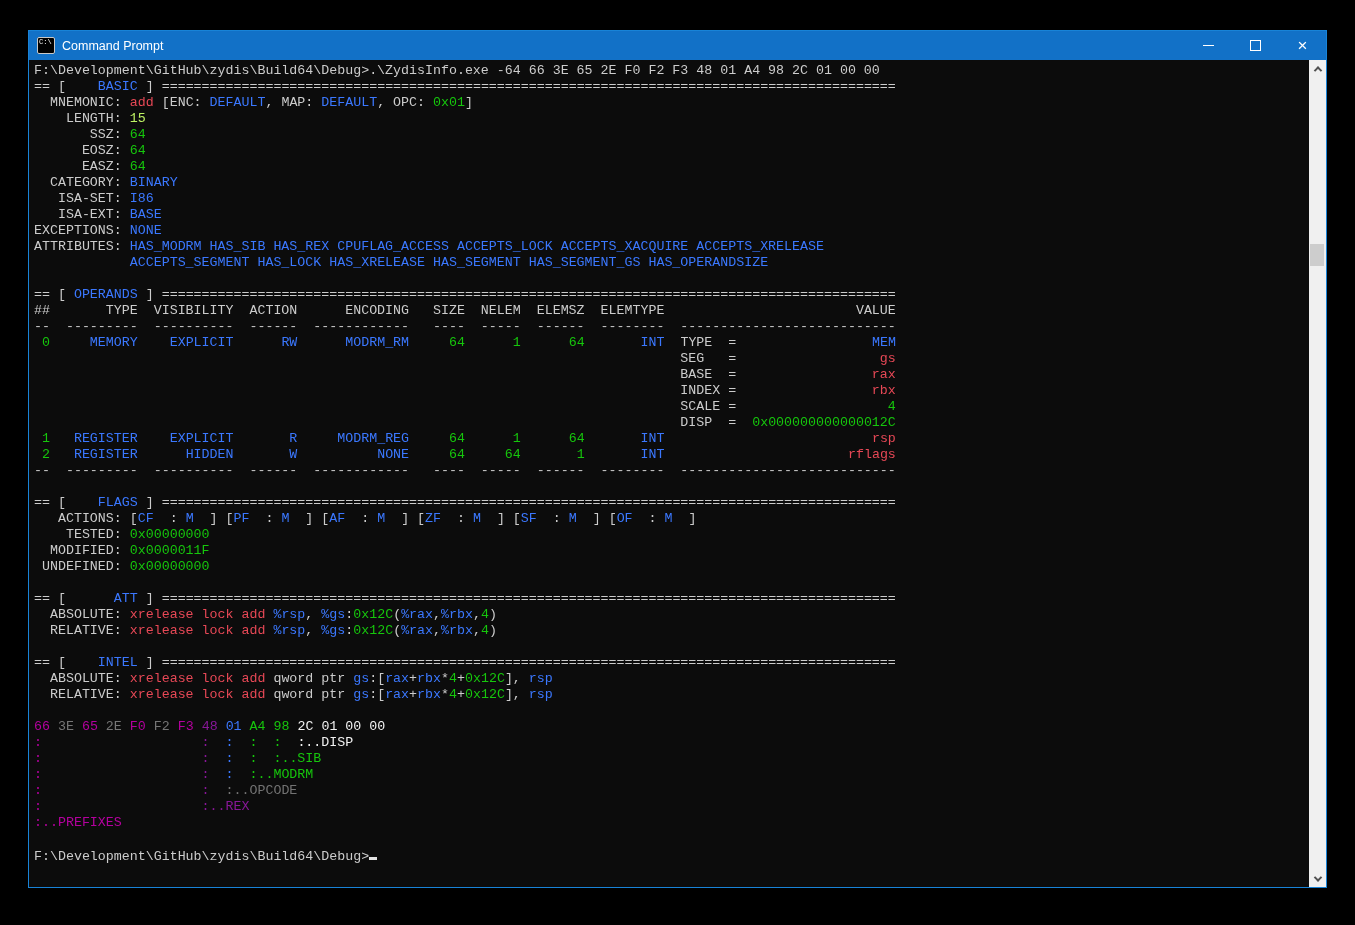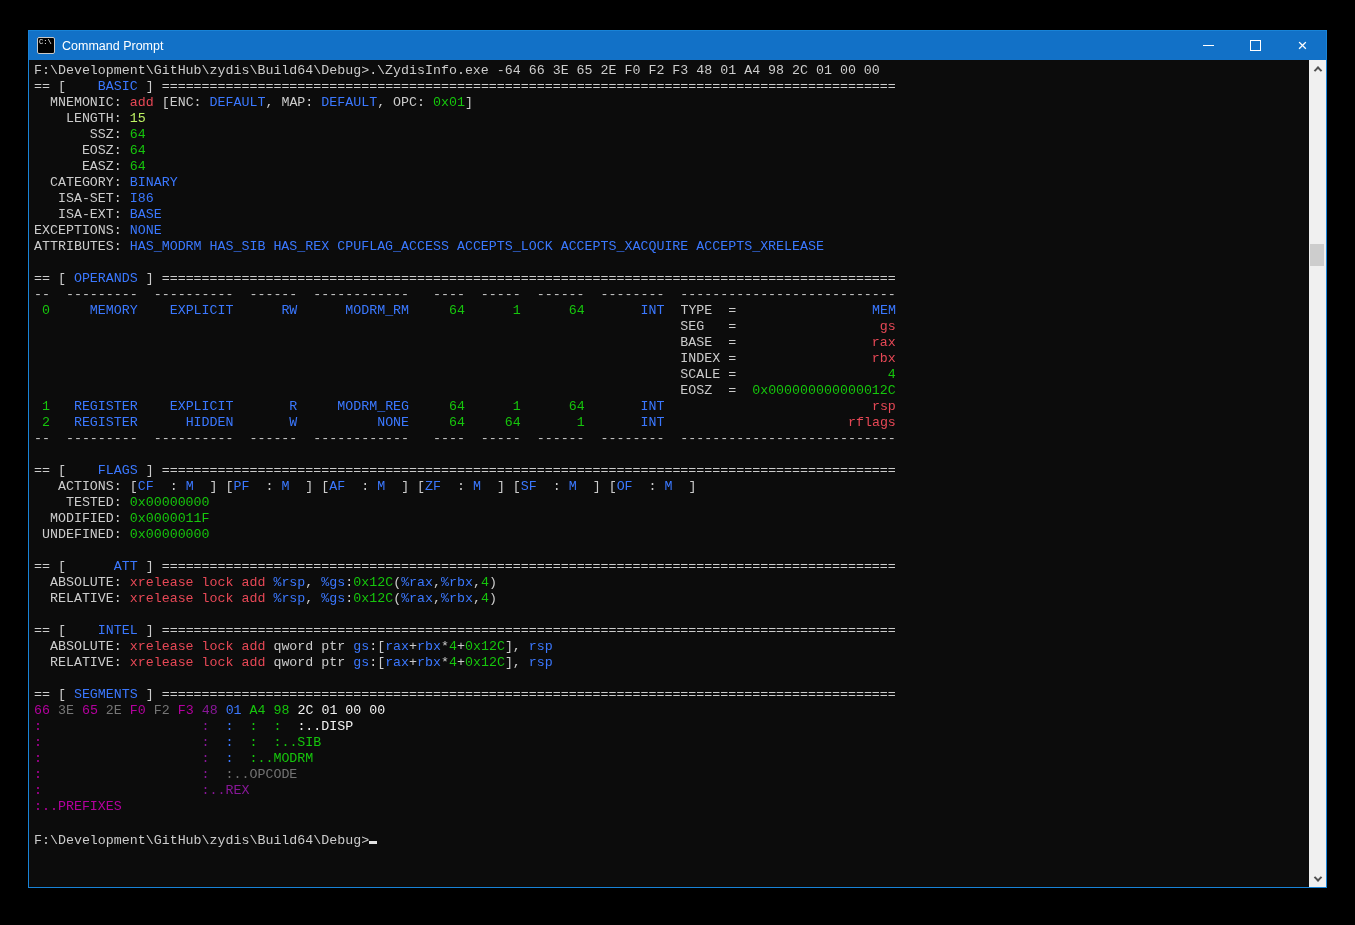--- a/index.html
+++ b/index.html
@@ -120,48 +120,49 @@
         <div class="tline"><span style="color: rgb(204, 204, 204);">  MNEMONIC: </span><span style="color: rgb(231, 72, 86);">add</span><span style="color: rgb(204, 204, 204);"> [ENC: </span><span style="color: rgb(59, 120, 255);">DEFAULT</span><span style="color: rgb(204, 204, 204);">, MAP: </span><span style="color: rgb(59, 120, 255);">DEFAULT</span><span style="color: rgb(204, 204, 204);">, OPC: </span><span style="color: rgb(22, 198, 12);">0x01</span><span style="color: rgb(204, 204, 204);">]</span></div>
         <div class="tline"><span style="color: rgb(204, 204, 204);">    LENGTH: </span><span style="color: #bef264;">15</span></div>
         <div class="tline"><span style="color: rgb(204, 204, 204);">       SSZ: </span><span style="color: rgb(22, 198, 12);">64</span></div>
         <div class="tline"><span style="color: rgb(204, 204, 204);">      EOSZ: </span><span style="color: rgb(22, 198, 12);">64</span></div>
         <div class="tline"><span style="color: rgb(204, 204, 204);">      EASZ: </span><span style="color: rgb(22, 198, 12);">64</span></div>
         <div class="tline"><span style="color: rgb(204, 204, 204);">  CATEGORY: </span><span style="color: rgb(59, 120, 255);">BINARY</span></div>
         <div class="tline"><span style="color: rgb(204, 204, 204);">   ISA-SET: </span><span style="color: rgb(59, 120, 255);">I86</span></div>
         <div class="tline"><span style="color: rgb(204, 204, 204);">   ISA-EXT: </span><span style="color: rgb(59, 120, 255);">BASE</span></div>
         <div class="tline"><span style="color: rgb(204, 204, 204);">EXCEPTIONS: </span><span style="color: rgb(59, 120, 255);">NONE</span></div>
         <div class="tline"><span style="color: rgb(204, 204, 204);">ATTRIBUTES: </span><span style="color: rgb(59, 120, 255);">HAS_MODRM HAS_SIB HAS_REX CPUFLAG_ACCESS ACCEPTS_LOCK ACCEPTS_XACQUIRE ACCEPTS_XRELEASE</span></div>
+        <div class="tline"><span style="color: rgb(204, 204, 204);">            </span><span style="color: rgb(59, 120, 255);">ACCEPTS_SEGMENT HAS_LOCK HAS_XRELEASE HAS_SEGMENT HAS_SEGMENT_GS HAS_OPERANDSIZE</span></div>
         <div class="tline">&nbsp;</div>
         <div class="tline"><span style="color: rgb(204, 204, 204);">== [ </span><span style="color: rgb(59, 120, 255);">OPERANDS</span><span style="color: rgb(204, 204, 204);"> ] </span><span style="color: rgb(204, 204, 204);">============================================================================================</span></div>
+        <div class="tline"><span style="color: rgb(204, 204, 204);">##       TYPE  VISIBILITY  ACTION      ENCODING   SIZE  NELEM  ELEMSZ  ELEMTYPE</span><span style="color: rgb(204, 204, 204);">                        </span><span style="color: rgb(204, 204, 204);">VALUE</span></div>
         <div class="tline"><span style="color: rgb(204, 204, 204);">--  ---------  ----------  ------  ------------   ----  -----  ------  --------  </span><span style="color: rgb(204, 204, 204);">---------------------------</span></div>
         <div class="tline"><span style="color: rgb(22, 198, 12);"> 0</span><span style="color: rgb(59, 120, 255);">     MEMORY</span><span style="color: rgb(59, 120, 255);">    EXPLICIT</span><span style="color: rgb(59, 120, 255);">      RW</span><span style="color: rgb(59, 120, 255);">      MODRM_RM</span><span style="color: rgb(22, 198, 12);">     64</span><span style="color: rgb(22, 198, 12);">      1</span><span style="color: rgb(22, 198, 12);">      64</span><span style="color: rgb(59, 120, 255);">       INT</span><span style="color: rgb(204, 204, 204);">  TYPE  =</span><span style="color: rgb(204, 204, 204);">                 </span><span style="color: rgb(59, 120, 255);">MEM</span></div>
         <div class="tline"><span style="color: rgb(204, 204, 204);">                                                                                 </span><span style="color: rgb(204, 204, 204);">SEG   =</span><span style="color: rgb(204, 204, 204);">                  </span><span style="color: rgb(231, 72, 86);">gs</span></div>
         <div class="tline"><span style="color: rgb(204, 204, 204);">                                                                                 </span><span style="color: rgb(204, 204, 204);">BASE  =</span><span style="color: rgb(204, 204, 204);">                 </span><span style="color: rgb(231, 72, 86);">rax</span></div>
         <div class="tline"><span style="color: rgb(204, 204, 204);">                                                                                 </span><span style="color: rgb(204, 204, 204);">INDEX =</span><span style="color: rgb(204, 204, 204);">                 </span><span style="color: rgb(231, 72, 86);">rbx</span></div>
         <div class="tline"><span style="color: rgb(204, 204, 204);">                                                                                 </span><span style="color: rgb(204, 204, 204);">SCALE =</span><span style="color: rgb(204, 204, 204);">                   </span><span style="color: rgb(22, 198, 12);">4</span></div>
-        <div class="tline"><span style="color: rgb(204, 204, 204);">                                                                                 </span><span style="color: rgb(204, 204, 204);">EOSZ  =</span><span style="color: rgb(204, 204, 204);">  </span><span style="color: rgb(22, 198, 12);">0x000000000000012C</span></div>
+        <div class="tline"><span style="color: rgb(204, 204, 204);">                                                                                 </span><span style="color: rgb(204, 204, 204);">DISP  =</span><span style="color: rgb(204, 204, 204);">  </span><span style="color: rgb(22, 198, 12);">0x000000000000012C</span></div>
         <div class="tline"><span style="color: rgb(22, 198, 12);"> 1</span><span style="color: rgb(59, 120, 255);">   REGISTER</span><span style="color: rgb(59, 120, 255);">    EXPLICIT</span><span style="color: rgb(59, 120, 255);">       R</span><span style="color: rgb(59, 120, 255);">     MODRM_REG</span><span style="color: rgb(22, 198, 12);">     64</span><span style="color: rgb(22, 198, 12);">      1</span><span style="color: rgb(22, 198, 12);">      64</span><span style="color: rgb(59, 120, 255);">       INT</span><span style="color: rgb(204, 204, 204);">                          </span><span style="color: rgb(231, 72, 86);">rsp</span></div>
         <div class="tline"><span style="color: rgb(22, 198, 12);"> 2</span><span style="color: rgb(59, 120, 255);">   REGISTER</span><span style="color: rgb(59, 120, 255);">      HIDDEN</span><span style="color: rgb(59, 120, 255);">       W</span><span style="color: rgb(59, 120, 255);">          NONE</span><span style="color: rgb(22, 198, 12);">     64</span><span style="color: rgb(22, 198, 12);">     64</span><span style="color: rgb(22, 198, 12);">       1</span><span style="color: rgb(59, 120, 255);">       INT</span><span style="color: rgb(204, 204, 204);">                       </span><span style="color: rgb(231, 72, 86);">rflags</span></div>
         <div class="tline"><span style="color: rgb(204, 204, 204);">--  ---------  ----------  ------  ------------   ----  -----  ------  --------  </span><span style="color: rgb(204, 204, 204);">---------------------------</span></div>
         <div class="tline">&nbsp;</div>
         <div class="tline"><span style="color: rgb(204, 204, 204);">== [ </span><span style="color: rgb(59, 120, 255);">   FLAGS</span><span style="color: rgb(204, 204, 204);"> ] </span><span style="color: rgb(204, 204, 204);">============================================================================================</span></div>
         <div class="tline"><span style="color: rgb(204, 204, 204);">   ACTIONS: [</span><span style="color: rgb(59, 120, 255);">CF</span><span style="color: rgb(204, 204, 204);">  : </span><span style="color: rgb(59, 120, 255);">M</span><span style="color: rgb(204, 204, 204);">  ] [</span><span style="color: rgb(59, 120, 255);">PF</span><span style="color: rgb(204, 204, 204);">  : </span><span style="color: rgb(59, 120, 255);">M</span><span style="color: rgb(204, 204, 204);">  ] [</span><span style="color: rgb(59, 120, 255);">AF</span><span style="color: rgb(204, 204, 204);">  : </span><span style="color: rgb(59, 120, 255);">M</span><span style="color: rgb(204, 204, 204);">  ] [</span><span style="color: rgb(59, 120, 255);">ZF</span><span style="color: rgb(204, 204, 204);">  : </span><span style="color: rgb(59, 120, 255);">M</span><span style="color: rgb(204, 204, 204);">  ] [</span><span style="color: rgb(59, 120, 255);">SF</span><span style="color: rgb(204, 204, 204);">  : </span><span style="color: rgb(59, 120, 255);">M</span><span style="color: rgb(204, 204, 204);">  ] [</span><span style="color: rgb(59, 120, 255);">OF</span><span style="color: rgb(204, 204, 204);">  : </span><span style="color: rgb(59, 120, 255);">M</span><span style="color: rgb(204, 204, 204);">  ]</span></div>
         <div class="tline"><span style="color: rgb(204, 204, 204);">    TESTED: </span><span style="color: rgb(22, 198, 12);">0x00000000</span></div>
         <div class="tline"><span style="color: rgb(204, 204, 204);">  MODIFIED: </span><span style="color: rgb(22, 198, 12);">0x0000011F</span></div>
         <div class="tline"><span style="color: rgb(204, 204, 204);"> UNDEFINED: </span><span style="color: rgb(22, 198, 12);">0x00000000</span></div>
         <div class="tline">&nbsp;</div>
         <div class="tline"><span style="color: rgb(204, 204, 204);">== [ </span><span style="color: rgb(59, 120, 255);">     ATT</span><span style="color: rgb(204, 204, 204);"> ] </span><span style="color: rgb(204, 204, 204);">============================================================================================</span></div>
         <div class="tline"><span style="color: rgb(204, 204, 204);">  ABSOLUTE: </span><span style="color: rgb(231, 72, 86);">xrelease lock add </span><span style="color: rgb(59, 120, 255);">%rsp</span><span style="color: rgb(204, 204, 204);">, </span><span style="color: rgb(59, 120, 255);">%gs</span><span style="color: rgb(204, 204, 204);">:</span><span style="color: rgb(22, 198, 12);">0x12C</span><span style="color: rgb(204, 204, 204);">(</span><span style="color: rgb(59, 120, 255);">%rax</span><span style="color: rgb(204, 204, 204);">,</span><span style="color: rgb(59, 120, 255);">%rbx</span><span style="color: rgb(204, 204, 204);">,</span><span style="color: rgb(22, 198, 12);">4</span><span style="color: rgb(204, 204, 204);">)</span></div>
         <div class="tline"><span style="color: rgb(204, 204, 204);">  RELATIVE: </span><span style="color: rgb(231, 72, 86);">xrelease lock add </span><span style="color: rgb(59, 120, 255);">%rsp</span><span style="color: rgb(204, 204, 204);">, </span><span style="color: rgb(59, 120, 255);">%gs</span><span style="color: rgb(204, 204, 204);">:</span><span style="color: rgb(22, 198, 12);">0x12C</span><span style="color: rgb(204, 204, 204);">(</span><span style="color: rgb(59, 120, 255);">%rax</span><span style="color: rgb(204, 204, 204);">,</span><span style="color: rgb(59, 120, 255);">%rbx</span><span style="color: rgb(204, 204, 204);">,</span><span style="color: rgb(22, 198, 12);">4</span><span style="color: rgb(204, 204, 204);">)</span></div>
         <div class="tline">&nbsp;</div>
         <div class="tline"><span style="color: rgb(204, 204, 204);">== [ </span><span style="color: rgb(59, 120, 255);">   INTEL</span><span style="color: rgb(204, 204, 204);"> ] </span><span style="color: rgb(204, 204, 204);">============================================================================================</span></div>
         <div class="tline"><span style="color: rgb(204, 204, 204);">  ABSOLUTE: </span><span style="color: rgb(231, 72, 86);">xrelease lock add </span><span style="color: rgb(204, 204, 204);">qword ptr </span><span style="color: rgb(59, 120, 255);">gs</span><span style="color: rgb(204, 204, 204);">:[</span><span style="color: rgb(59, 120, 255);">rax</span><span style="color: rgb(204, 204, 204);">+</span><span style="color: rgb(59, 120, 255);">rbx</span><span style="color: rgb(204, 204, 204);">*</span><span style="color: rgb(22, 198, 12);">4</span><span style="color: rgb(204, 204, 204);">+</span><span style="color: rgb(22, 198, 12);">0x12C</span><span style="color: rgb(204, 204, 204);">], </span><span style="color: rgb(59, 120, 255);">rsp</span></div>
         <div class="tline"><span style="color: rgb(204, 204, 204);">  RELATIVE: </span><span style="color: rgb(231, 72, 86);">xrelease lock add </span><span style="color: rgb(204, 204, 204);">qword ptr </span><span style="color: rgb(59, 120, 255);">gs</span><span style="color: rgb(204, 204, 204);">:[</span><span style="color: rgb(59, 120, 255);">rax</span><span style="color: rgb(204, 204, 204);">+</span><span style="color: rgb(59, 120, 255);">rbx</span><span style="color: rgb(204, 204, 204);">*</span><span style="color: rgb(22, 198, 12);">4</span><span style="color: rgb(204, 204, 204);">+</span><span style="color: rgb(22, 198, 12);">0x12C</span><span style="color: rgb(204, 204, 204);">], </span><span style="color: rgb(59, 120, 255);">rsp</span></div>
         <div class="tline">&nbsp;</div>
-        <div class="tline"><span style="color: rgb(204, 204, 204);">== [ </span><span style="color: rgb(59, 120, 255);">SEGMENTS</span><span style="color: rgb(204, 204, 204);"> ] </span><span style="color: rgb(204, 204, 204);">============================================================================================</span></div>
         <div class="tline"><span style="color: rgb(180, 0, 158);">66 </span><span style="color: rgb(118, 118, 118);">3E </span><span style="color: rgb(180, 0, 158);">65 </span><span style="color: rgb(118, 118, 118);">2E </span><span style="color: rgb(180, 0, 158);">F0 </span><span style="color: rgb(118, 118, 118);">F2 </span><span style="color: rgb(180, 0, 158);">F3 </span><span style="color: rgb(136, 23, 152);">48 </span><span style="color: rgb(59, 120, 255);">01 </span><span style="color: rgb(22, 198, 12);">A4 </span><span style="color: rgb(22, 198, 12);">98 </span><span style="color: rgb(242, 242, 242);">2C 01 00 00</span></div>
         <div class="tline"><span style="color: rgb(180, 0, 158);">:</span><span style="color: rgb(136, 23, 152);">                    </span><span style="color: rgb(136, 23, 152);">:</span><span style="color: rgb(59, 120, 255);">  :</span><span style="color: rgb(22, 198, 12);">  :</span><span style="color: rgb(22, 198, 12);">  :</span><span style="color: rgb(242, 242, 242);">  :..DISP</span></div>
         <div class="tline"><span style="color: rgb(180, 0, 158);">:</span><span style="color: rgb(136, 23, 152);">                    </span><span style="color: rgb(136, 23, 152);">:</span><span style="color: rgb(59, 120, 255);">  :</span><span style="color: rgb(22, 198, 12);">  :</span><span style="color: rgb(22, 198, 12);">  :..SIB</span></div>
         <div class="tline"><span style="color: rgb(180, 0, 158);">:</span><span style="color: rgb(136, 23, 152);">                    </span><span style="color: rgb(136, 23, 152);">:</span><span style="color: rgb(59, 120, 255);">  :</span><span style="color: rgb(22, 198, 12);">  :..MODRM</span></div>
         <div class="tline"><span style="color: rgb(180, 0, 158);">:</span><span style="color: rgb(136, 23, 152);">                    </span><span style="color: rgb(136, 23, 152);">:</span><span style="color: #737373;">  :..OPCODE</span></div>
         <div class="tline"><span style="color: rgb(180, 0, 158);">:</span><span style="color: rgb(136, 23, 152);">                    </span><span style="color: rgb(136, 23, 152);">:..REX</span></div>
         <div class="tline"><span style="color: rgb(180, 0, 158);">:..PREFIXES</span></div>
         <div class="tline">&nbsp;</div>
         <div class="tline"><span style="color: rgb(204, 204, 204); margin-top: 7px;">F:\Development\GitHub\zydis\Build64\Debug&gt;</span><span class="cursor"></span></div>
       </div>

